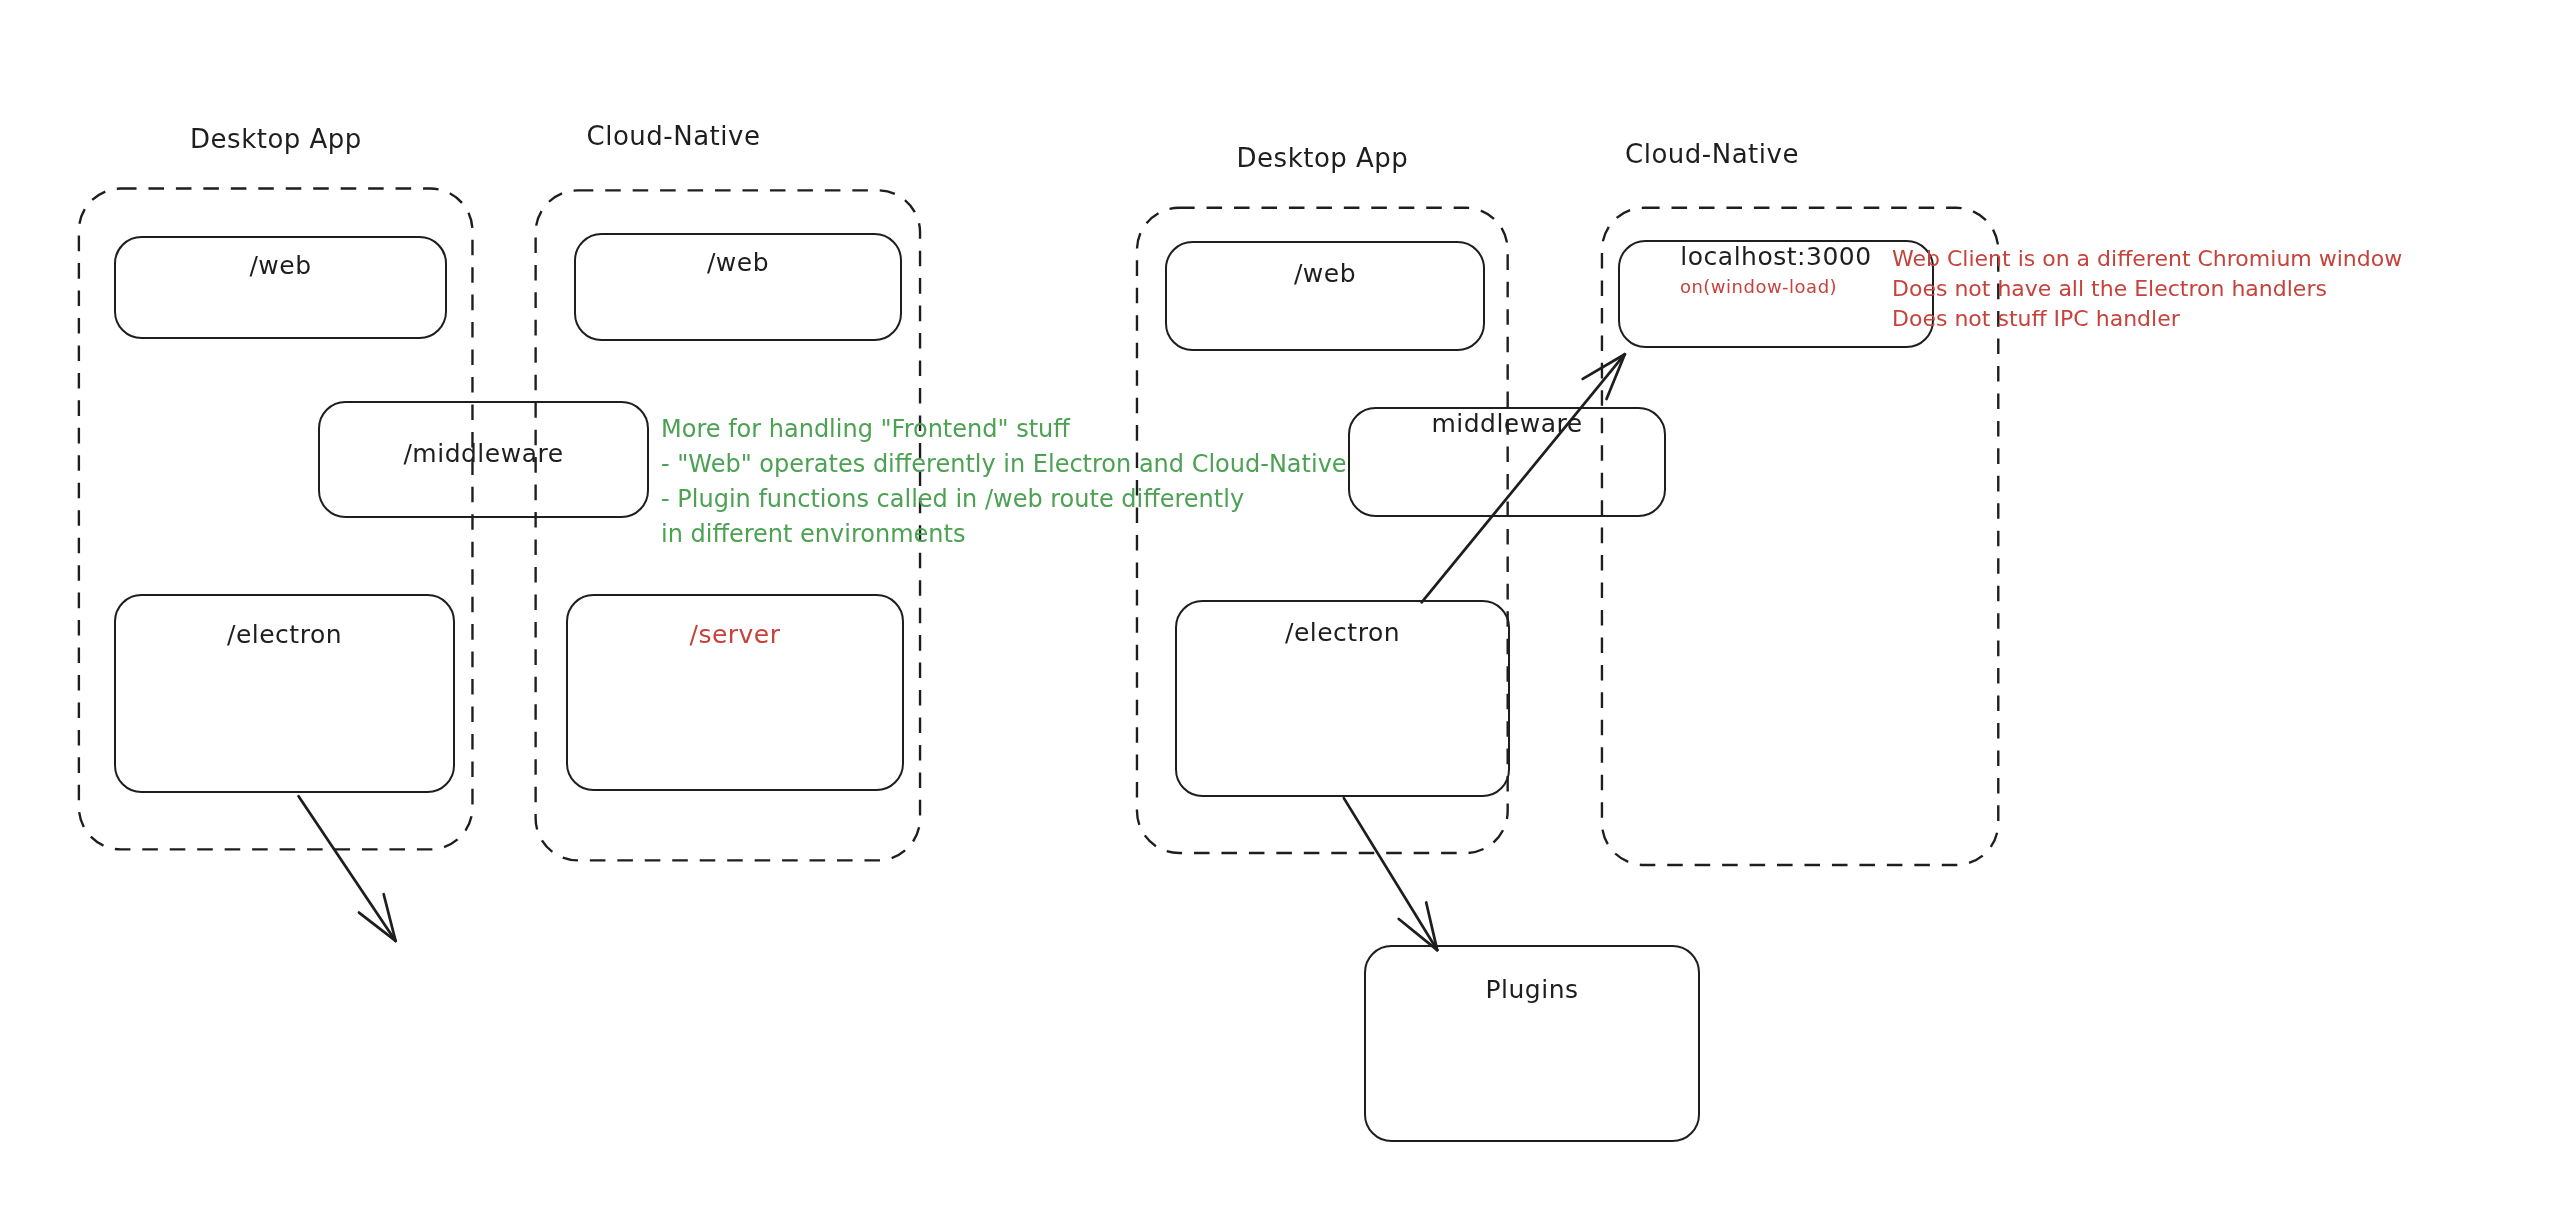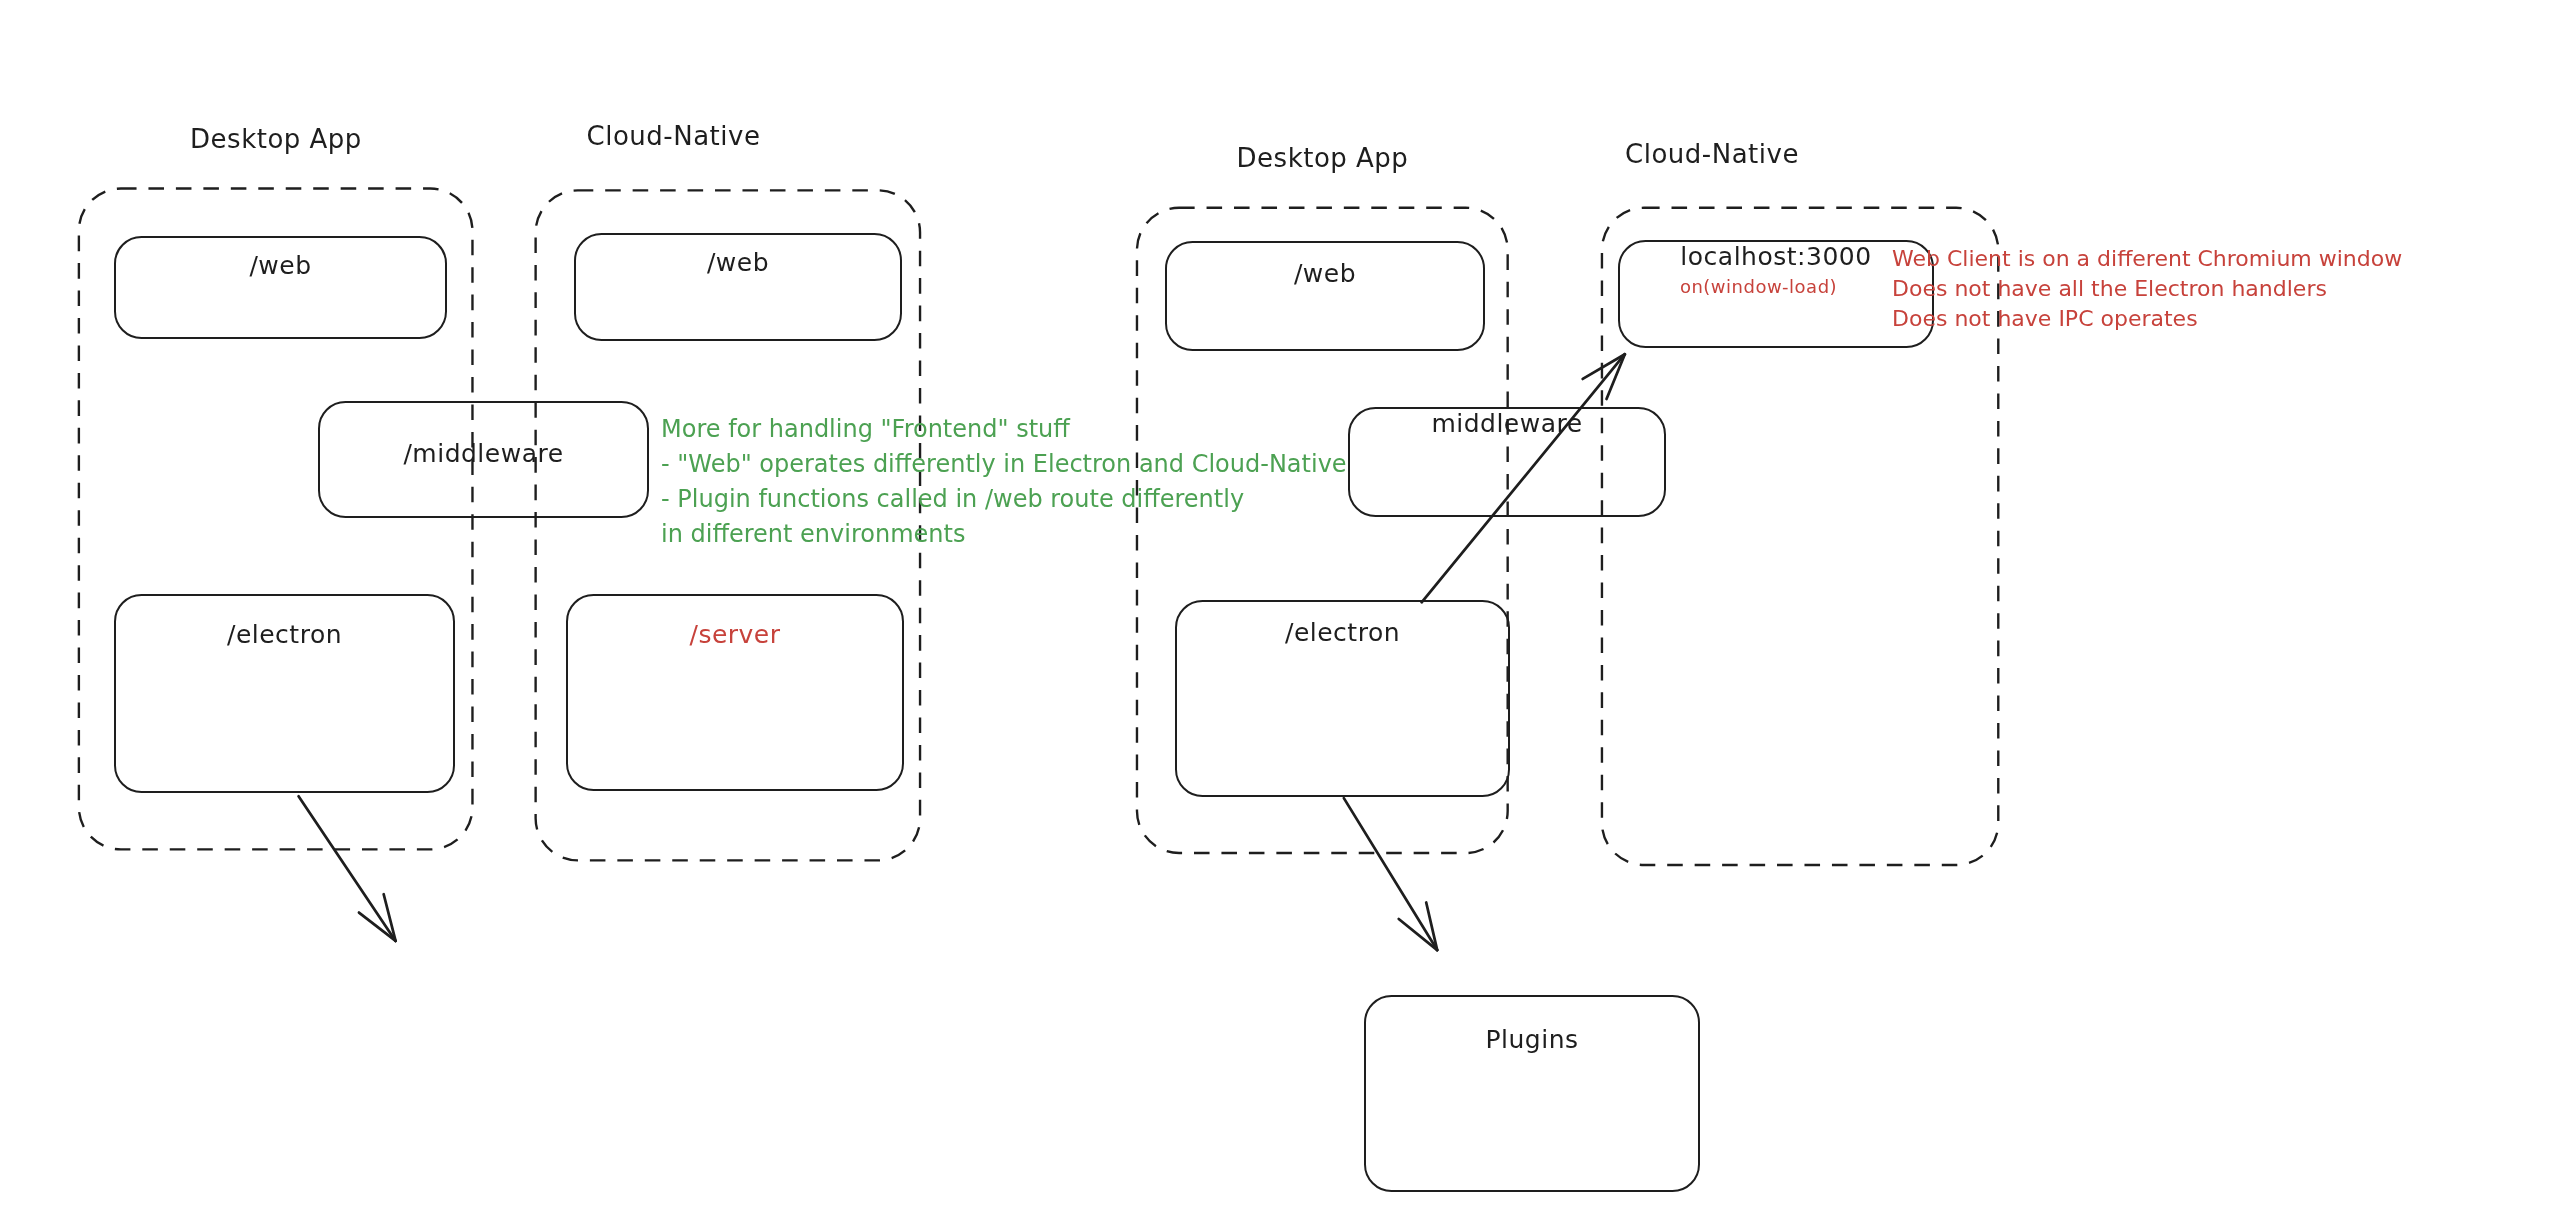--- a/index.html
+++ b/index.html
@@ -43,21 +43,21 @@
   #box-web-l      {left:114px;  top:236px;  width:333px; height:103px; padding-top:13px;}
   #box-web-l2     {left:574px;  top:233px;  width:328px; height:108px; padding-top:13px;}
   #box-middleware-l{left:318px; top:401px;  width:331px; height:117px; padding-top:36px;}
   #box-electron-l {left:114px;  top:594px;  width:341px; height:199px; padding-top:24px;}
   #box-server-l   {left:566px;  top:594px;  width:338px; height:197px; padding-top:24px;}
   #box-plugins-l  {left:325px;  top:947px; width:339px; height:213px; padding-top:28px;}
   #box-web-r      {left:1165px; top:241px;  width:320px; height:110px; padding-top:15.6px;}
   #box-localhost  {left:1618px; top:240px;  width:316px; height:108px; }
   #box-middleware-r{left:1348px;top:407px;  width:318px; height:110px; }
   #box-electron-r {left:1175px; top:600px;  width:335px; height:197px; padding-top:15.6px;}
-  #box-plugins-r  {left:1364px; top:995px; width:336px; height:197px; padding-top:28px;}
+  #box-plugins-r  {left:1364px; top:945px; width:336px; height:197px; padding-top:28px;}
   #label-desktop-l{left:79px;   top:124px;  width:394px;}
   #label-cloud-l  {left:536px;  top:121px;  width:275px;}
   #label-desktop-r{left:1137px; top:143px;  width:371px;}
   #label-cloud-r  {left:1602px; top:139px;  width:220px;}
   #note-green     {left:661px;  top:412px;}
   #note-red       {left:1892px; top:244px;}
   #localhost-event{
     width:100%;box-sizing:border-box;
     text-align:center;padding-right:35px;
     margin-top:5px;font-size:18px;white-space:nowrap;
@@ -135,17 +135,17 @@
   <div class="node-box" id="box-electron-r">
     <span class="box-label">/electron</span>
   </div>
   <div class="node-box" id="box-plugins-r">
     <span class="box-label">Plugins</span>
   </div>
 
   <div class="note note-red" id="note-red">
     <div class="note-line">Web Client is on a different Chromium window</div>
     <div class="note-line">Does not have all the Electron handlers</div>
-    <div class="note-line">Does not have IPC operates</div>
+    <div class="note-line">Does not stuff IPC handler</div>
   </div>
 
 </div>
 
 
 </body></html>

